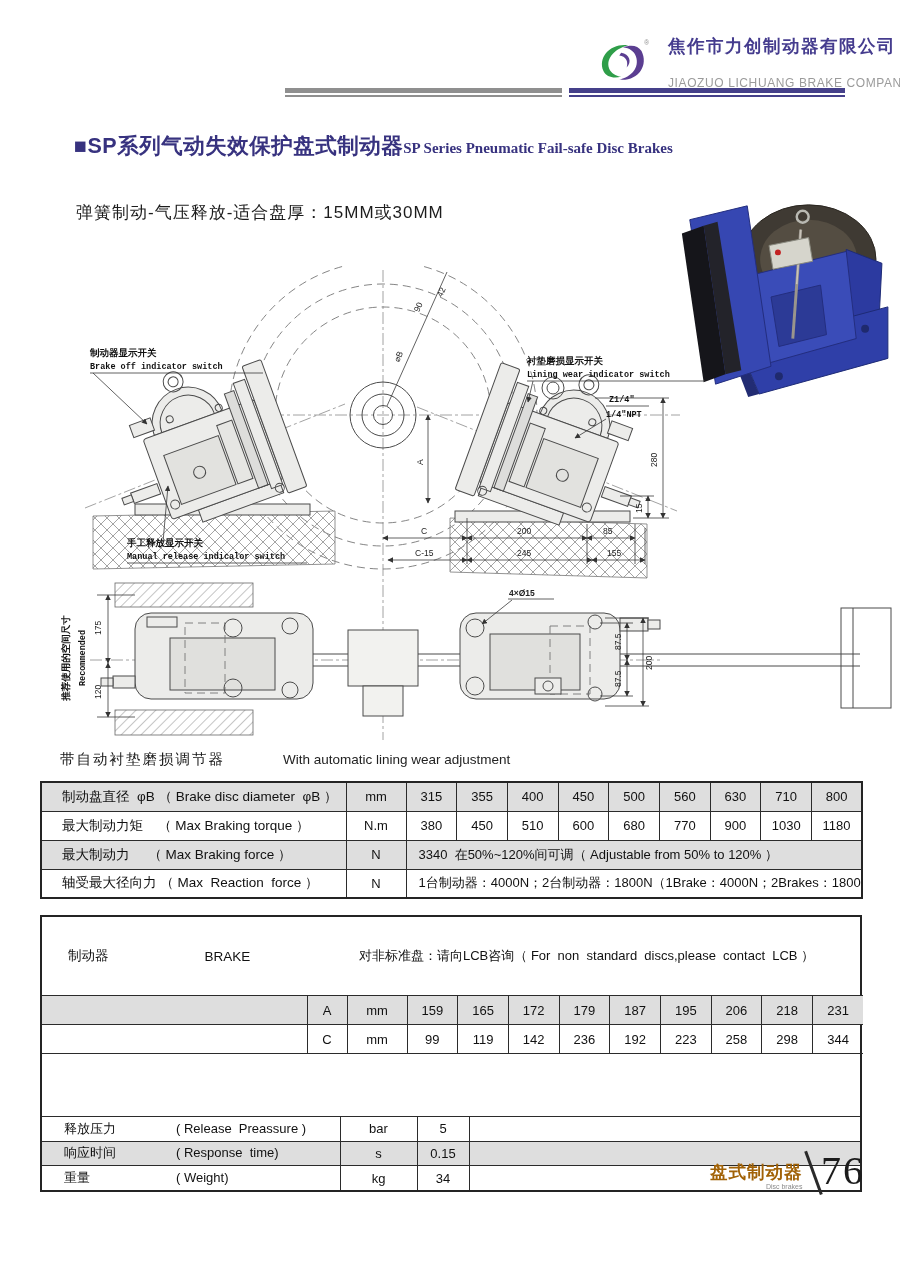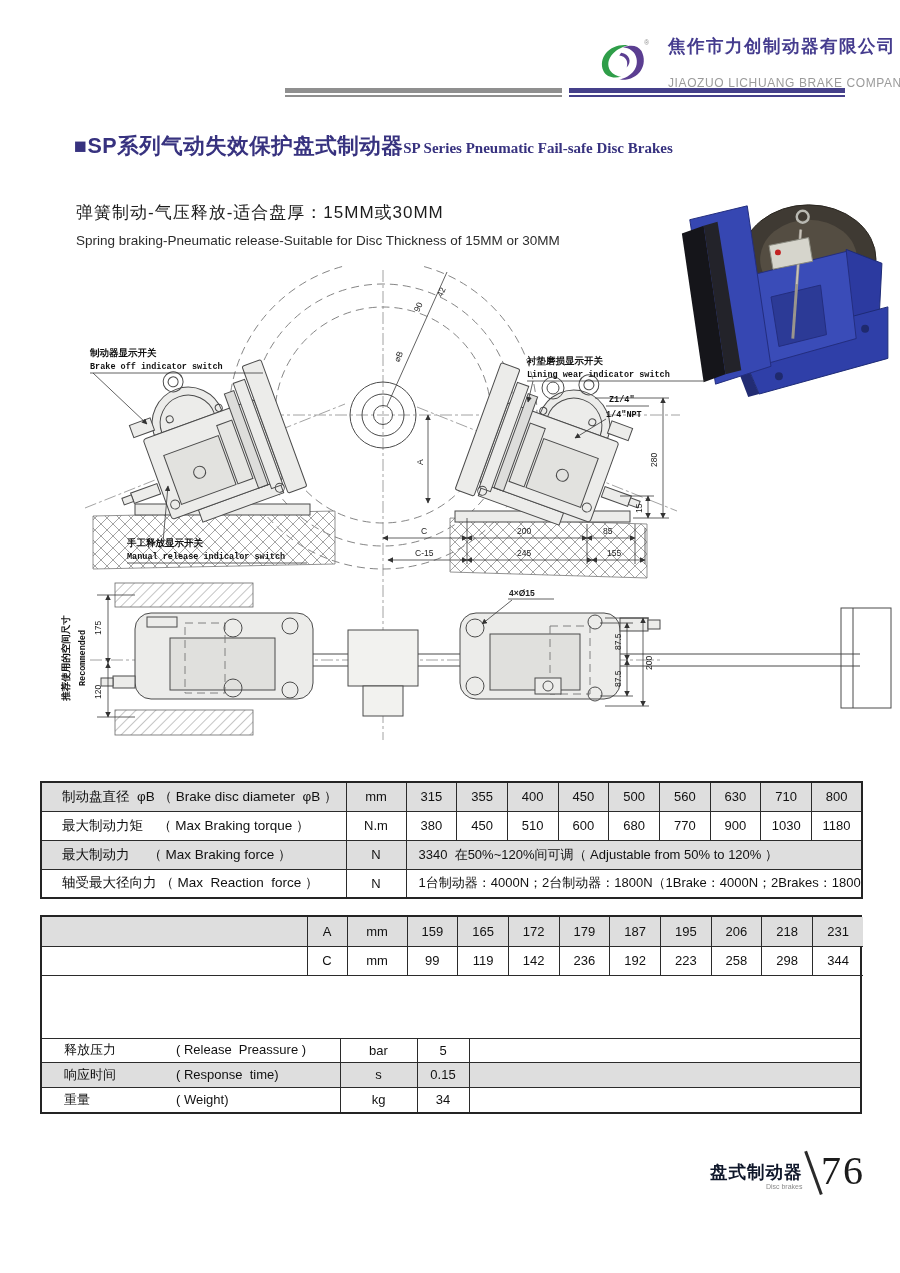--- a/index.html
+++ b/index.html
@@ -66,21 +66,21 @@
   .hdr-note{text-align:left;padding-left:12px;font-size:13px}
   .empty-band{height:62px;background:#fff}
   .t2b td{height:24.5px}
   .bl-cn{display:inline-block;width:112px;text-align:left}
   .bl-en{display:inline-block;text-align:left}
   td.bl{ text-align:left;padding-left:22px}
 
   
   .footer{position:absolute;left:710px;top:1150px;display:flex;align-items:flex-start}
   .f-stack{display:flex;flex-direction:column;align-items:flex-end;margin-top:10px}
-  .f-cn{font-size:17.5px;font-weight:bold;color:#0f172a;letter-spacing:1px}
+  .f-cn{font-size:17.5px;font-weight:bold;color:#a16207;letter-spacing:1px}
   .f-en{font-size:7px;color:#8b8b8b;margin-top:-1px}
   .f-slash{width:2.5px;height:46px;background:#2a2a2a;transform:rotate(-20deg);margin:0 7px 0 9px}
   .f-num{font-family:Liberation Serif, serif;font-size:40px;color:#1c1c1c;letter-spacing:2px;line-height:1;margin-top:1px}
 </style>
 </head>
 <body>
 
 <div class="page">
 
   <div class="logo-block">
@@ -104,21 +104,20 @@
         <div class="bar"></div>
         <div class="thin"></div>
       </div>
   </div>
 
   <div class="h1">
     <span class="h1-cn">■SP系列气动失效保护盘式制动器</span>
     <span class="h1-en">SP Series Pneumatic Fail-safe Disc Brakes</span>
   </div>
   <div class="h3">弹簧制动-气压释放-适合盘厚：15MM或30MM</div>
-  <div class="h4">Spring braking-Pneumatic release-Suitable for Disc Thickness of 15MM or 30MM</div>
 
   <div class="photo">
     <svg width="242" height="208" viewBox="0 0 240 210">
       <ellipse cx="158" cy="70" rx="68" ry="55" fill="#3f3a33" stroke="#29251f"></ellipse>
       <ellipse cx="158" cy="70" rx="49" ry="40" fill="#544d42"></ellipse>
       <polygon points="196,60 232,74 228,152 196,142" fill="#2c3aa0" stroke="#1d2a75"></polygon>
       <polygon points="88,158 238,118 238,170 108,206" fill="#2f3fa8" stroke="#1d2a75"></polygon>
       <polygon points="88,158 108,206 97,209 79,162" fill="#222c73"></polygon>
       <polygon points="92,88 196,62 206,150 106,178" fill="#3a4cb8" stroke="#232e7e"></polygon>
       <polygon points="120,108 170,96 176,146 128,158" fill="#2c3a96" stroke="#232e7e"></polygon>
@@ -326,20 +325,24 @@
         <line x1="592" y1="357" x2="592" y2="394" class="dim" marker-start="url(#ar)" marker-end="url(#ar)"></line>
         <line x1="592" y1="394" x2="592" y2="430" class="dim" marker-start="url(#ar)" marker-end="url(#ar)"></line>
         <line x1="608" y1="352" x2="608" y2="440" class="dim" marker-start="url(#ar)" marker-end="url(#ar)"></line>
         <text class="dt" transform="rotate(-90 586 375)" x="577" y="375">87.5</text>
         <text class="dt" transform="rotate(-90 586 412)" x="577" y="412">87.5</text>
         <text class="dt" transform="rotate(-90 617 396)" x="609" y="396">200</text>
       </g>
     </svg>
   </div>
 
+  <div class="note-line">
+    <span class="note-cn">带自动衬垫磨损调节器</span>
+    <span class="note-en">With automatic lining wear adjustment</span>
+  </div>
 
   <div class="tpos1">
     <table class="t1">
       <colgroup>
           <col style="width:305px">
           <col style="width:60px">
           <col span="9" style="width:50.7px">
         </colgroup>
       <tbody>
           <tr class="shade">
@@ -385,20 +388,29 @@
   <div class="tpos2">
     <div class="t2wrap">
       <table class="t2a">
         <colgroup>
             <col style="width:265px">
             <col style="width:40px">
             <col style="width:60px">
             <col span="9" style="width:50.7px">
           </colgroup>
         <tbody>
+            <tr>
+          <td colspan="2" style="border-right:none">
+            <div class="hdr-cell">
+              <span class="hdr-cn">制动器</span>
+              <span class="hdr-en">BRAKE</span>
+            </div>
+          </td>
+          <td colspan="10" class="hdr-note" style="border-left:none">对非标准盘：请向LCB咨询（ For  non  standard  discs,please  contact  LCB ）</td>
+        </tr>
         <tr class="shade">
           <td></td>
           <td>A</td>
           <td>mm</td>
           <td>159</td>
           <td>165</td>
           <td>172</td>
           <td>179</td>
           <td>187</td>
           <td>195</td>

